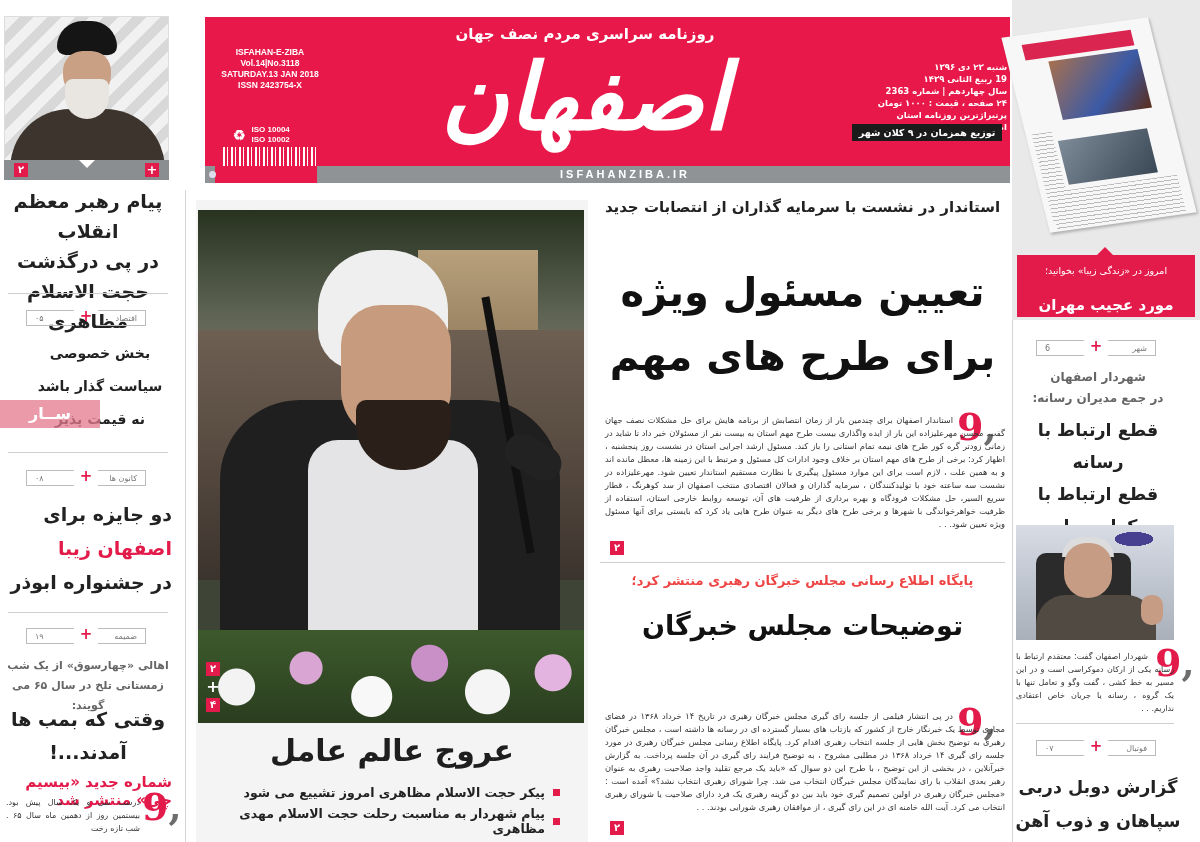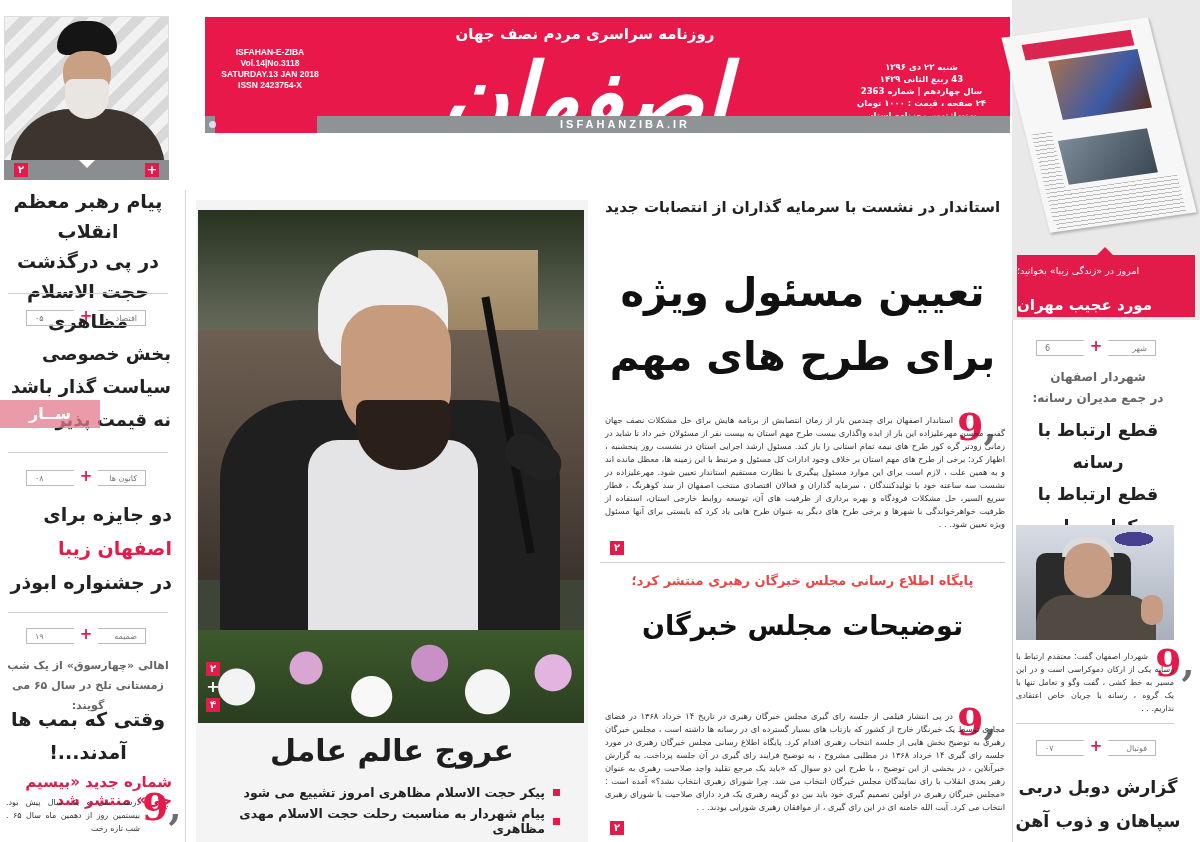--- a/index.html
+++ b/index.html
@@ -3,29 +3,29 @@
 <meta charset="utf-8">
 <style>
   * { box-sizing: border-box; margin: 0; padding: 0; }
   html, body { width: 1200px; height: 842px; background: #ffffff; overflow: hidden; }
   body { font-family: "DejaVu Sans", sans-serif; color: #222; position: relative; direction: rtl; }
 
   .abs { position: absolute; }
   .red { color: #e31b4b; }
 
   
-  .masthead { left: 205px; top: 17px; width: 805px; height: 116px; background: #e8194a; overflow: hidden; }
+  .masthead { left: 205px; top: 17px; width: 805px; height: 166px; background: #e8194a; overflow: hidden; }
   .mast-slogan { position: absolute; left: 170px; top: 8px; width: 420px; text-align: center; color: #fff; font-size: 15px; font-weight: bold; letter-spacing: 1px; }
   .mast-title { position: absolute; left: 160px; top: 20px; width: 440px; height: 120px; text-align: center; color: #fff; font-family: "DejaVu Serif", serif; font-weight: bold; font-size: 92px; line-height: 120px; font-style: italic; }
   .mast-left { position: absolute; left: 0; top: 30px; width: 130px; text-align: center; color: #fff; font-family: "Liberation Sans", sans-serif; font-weight: bold; font-size: 8.5px; line-height: 11px; direction: ltr; }
   .mast-iso { position: absolute; left: 28px; top: 108px; color: #fff; font-family: "Liberation Sans", sans-serif; font-size: 8px; font-weight: bold; line-height: 10px; direction: ltr; display: flex; align-items: center; gap: 6px; }
   .recycle { font-size: 14px; }
   .barcode { position: absolute; left: 18px; top: 130px; width: 95px; height: 28px;
     background: repeating-linear-gradient(90deg, #fff 0 2px, transparent 2px 4px, #fff 4px 5px, transparent 5px 8px); }
-  .mast-right { position: absolute; right: 16px; top: 44px; width: 145px; text-align: center; color: #fff; font-size: 8.5px; line-height: 12px; font-weight: bold; }
+  .mast-right { position: absolute; right: 3px; top: 44px; width: 145px; text-align: right; color: #fff; font-size: 8.5px; line-height: 12px; font-weight: bold; }
   .mast-dist { position: absolute; right: 8px; top: 107px; width: 150px; height: 17px; background: #1b1b1b; color: #fff; font-size: 9.5px; font-weight: bold; text-align: center; line-height: 17px; }
   .mast-bar { position: absolute; left: 0; bottom: 0; width: 805px; height: 17px; background: #8f9396; }
   .mast-bar-white { position: absolute; left: 0; top: 0; width: 10px; height: 17px; background: #8f9396; }
   .mast-dot { position: absolute; left: 4px; top: 5px; width: 7px; height: 7px; border-radius: 50%; background: #dde; }
   .mast-url { position: absolute; left: 270px; top: 0; width: 300px; text-align: center; color: #fff; font-family: "Liberation Sans", sans-serif; font-weight: bold; font-size: 11px; letter-spacing: 3px; line-height: 17px; direction: ltr; }
   .mast-bar-red { position: absolute; left: 10px; top: 0; width: 102px; height: 17px; background: #e8194a; }
 
   
   .leader-photo { left: 4px; top: 16px; width: 165px; height: 150px; overflow: hidden;
     background: repeating-linear-gradient(135deg, #f1f1f1 0 10px, #d8d8d8 10px 20px); border: 1px solid #ddd; }
@@ -97,21 +97,21 @@
   .vline { position: absolute; width: 1px; background: #d4d4d4; }
 
   
   .promo-bg { left: 1012px; top: 0; width: 188px; height: 320px; background: #e9e9e9; }
   .promo-paper { left: 1025px; top: 25px; width: 148px; height: 200px; background: #f7f7f7; transform: rotate(-8deg) skewX(6deg); box-shadow: 1px 2px 3px rgba(0,0,0,0.25); overflow: hidden; }
   .pp-mast { position: absolute; left: 18px; top: 10px; width: 110px; height: 16px; background: #d9254f; }
   .pp-photo { position: absolute; left: 40px; top: 30px; width: 90px; height: 60px; background: linear-gradient(135deg, #a7704f, #3b5aa6 60%, #5b2d1b); }
   .pp-phone { position: absolute; left: 30px; top: 110px; width: 90px; height: 45px; background: linear-gradient(135deg, #7d8a98, #3a4754); }
   .pp-lines { position: absolute; left: 6px; top: 100px; width: 20px; height: 90px; background: repeating-linear-gradient(180deg, #bbb 0 1px, transparent 1px 4px); }
   .pp-lines2 { position: absolute; left: 8px; top: 160px; width: 130px; height: 40px; background: repeating-linear-gradient(180deg, #bbb 0 1px, transparent 1px 4px); }
-  .promo-red { left: 1017px; top: 255px; width: 178px; height: 62px; background: #e31b4b; color: #fff; text-align: left; }
+  .promo-red { left: 1017px; top: 255px; width: 178px; height: 62px; background: #e31b4b; color: #fff; text-align: center; }
   .promo-tri { position: absolute; left: 80px; top: -8px; width: 0; height: 0; border-left: 8px solid transparent; border-right: 8px solid transparent; border-bottom: 8px solid #e31b4b; }
   .promo-kicker { font-size: 9.5px; margin-top: 10px; }
   .promo-title { font-size: 15px; font-weight: bold; margin-top: 20px; }
 
   .mayor-photo { left: 1016px; top: 525px; width: 158px; height: 115px; overflow: hidden; background: #cdd3dc; }
   .mp-bg { position: absolute; left: 0; top: 0; width: 158px; height: 115px; background: linear-gradient(180deg, #d7dce5, #a9b0ba); }
   .mp-logo { position: absolute; right: 10px; top: 3px; width: 60px; height: 22px; background: radial-gradient(ellipse at center, #473f8f 0 45%, transparent 46%); }
   .mp-chair { position: absolute; left: 20px; top: 28px; width: 95px; height: 87px; background: #2b2b2b; border-radius: 10px; }
   .mp-head { position: absolute; left: 48px; top: 18px; width: 48px; height: 55px; background: #c69c85; border-radius: 22px 22px 24px 24px; }
   .mp-hair { position: absolute; left: 46px; top: 12px; width: 52px; height: 20px; background: #dcdcdc; border-radius: 24px 24px 0 0; }
@@ -133,21 +133,21 @@
   <div class="mast-iso">
     <span class="recycle">♻</span>
     <div>
       <div>ISO 10004</div>
       <div>ISO 10002</div>
     </div>
   </div>
   <div class="barcode"></div>
   <div class="mast-right">
     <div>شنبه ۲۳ دی ۱۳۹۶</div>
-    <div>43 ربیع الثانی ۱۴۳۹</div>
+    <div>19 ربیع الثانی ۱۴۳۹</div>
     <div>سال چهاردهم | شماره 2363</div>
     <div>۲۴ صفحه ، قیمت : ۱۰۰۰ تومان</div>
     <div>پرتیراژترین روزنامه استان اصفهان</div>
   </div>
   <div class="mast-dist">توزیع همزمان در ۹ کلان شهر</div>
   <div class="mast-bar">
     <div class="mast-bar-red"></div>
     <div class="mast-bar-white">
         <div class="mast-dot"></div>
       </div>
@@ -171,21 +171,21 @@
   <div>در پی درگذشت</div>
   <div>حجت الاسلام مظاهری</div>
 </div>
 <div class="abs divider-h" style="left:8px; top:293px; width:160px;"></div>
 
 <div class="tag-box" style="left:26px; top:310px;">
   <span>اقتصاد</span>
   <span class="tag-plus">+</span>
   <span>۰۵</span>
 </div>
-<div class="col-head" style="left:3px; top:337px; width:168px; font-size:18px; line-height:33px;text-align:right;">
+<div class="col-head" style="left:16px; top:337px; width:168px; font-size:14px; line-height:33px;">
   <div>بخش خصوصی</div>
   <div>سیاست گذار باشد</div>
   <div>نه قیمت پذیر</div>
 </div>
 <div class="watermark">ســار</div>
 <div class="abs divider-h" style="left:8px; top:452px; width:160px;"></div>
 
 <div class="tag-box" style="left:26px; top:470px;">
   <span>کانون ها</span>
   <span class="tag-plus">+</span>

